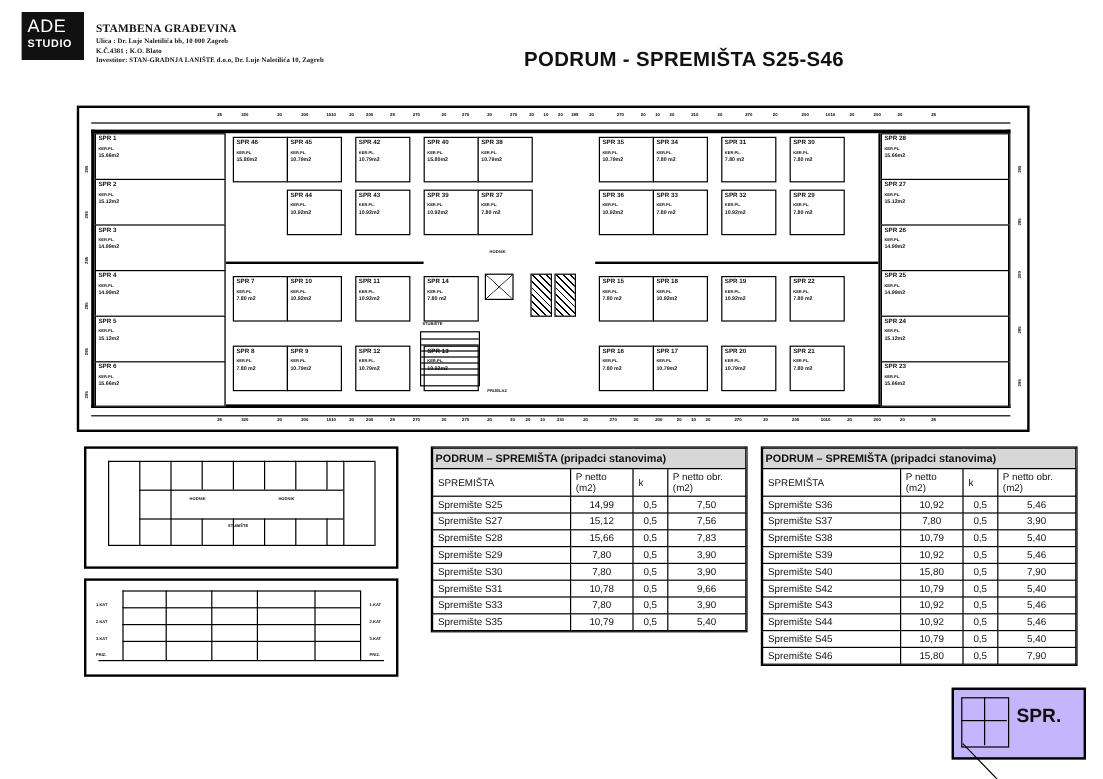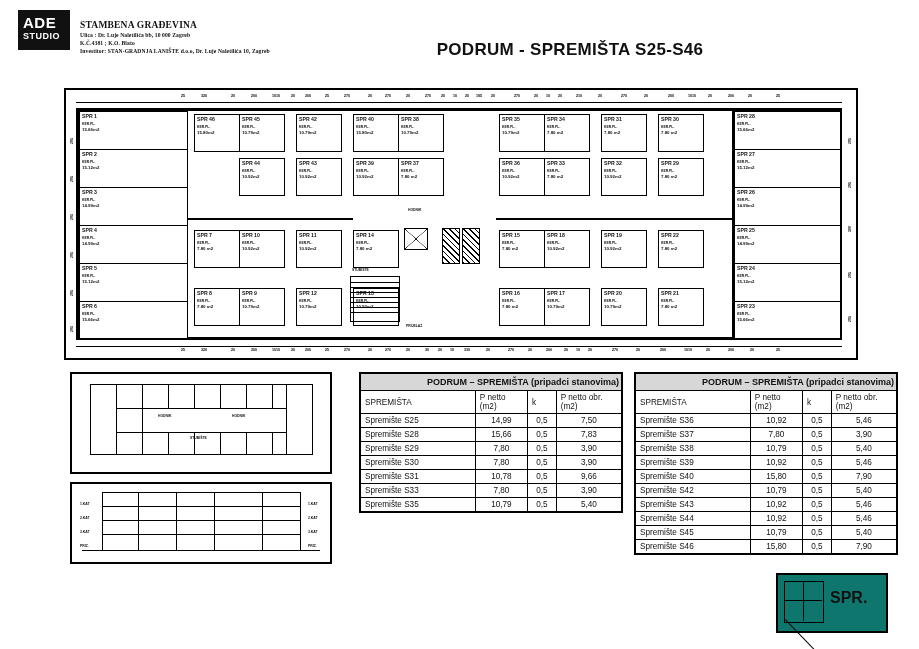--- a/index.html
+++ b/index.html
@@ -10,21 +10,21 @@
     color:#111;
     position:relative;
     overflow:hidden;
   }
   
   #header{position:absolute;left:0;top:0;width:919px;height:80px;}
   #logo{
     position:absolute;left:18px;top:10px;width:52px;height:40px;
     background:#111;color:#fff;
   }
-  #logo .l1{position:absolute;left:5px;top:4px;font-size:15px;font-weight:bold;letter-spacing:.5px;}
+  #logo .l1{position:absolute;left:5px;top:4px;font-size:15px;font-weight:normal;letter-spacing:.5px;}
   #logo .l2{position:absolute;left:5px;top:21px;font-size:9px;font-weight:bold;letter-spacing:.5px;}
   #firm{position:absolute;left:80px;top:20px;font-family:Liberation Serif, serif;}
   #firm .name{font-size:9.5px;font-weight:bold;letter-spacing:.2px;}
   #firm .line{font-size:5.6px;font-weight:bold;margin-top:2px;letter-spacing:.1px;}
   #sheet-title{
     position:absolute;left:330px;top:40px;width:480px;
     text-align:center;font-size:17px;font-weight:bold;letter-spacing:.3px;
   }
   
   #plan{
@@ -57,25 +57,25 @@
   .corr-label{position:absolute;font-size:3.4px;font-weight:bold;}
   
   .minibox{position:absolute;border:2.5px solid #000;background:#fff;}
   .mline{position:absolute;background:#000;}
   .mtxt{position:absolute;font-size:3.4px;font-weight:bold;}
   
   .tbl{position:absolute;border:1.5px solid #000;background:#fff;}
   table{border-collapse:collapse;width:100%;}
   .tbl td,.tbl th{border:1px solid #000;font-size:8.2px;padding:2px 4px;
       font-family:"Liberation Sans", sans-serif;}
-  .tbl .title td{background:#d7d7d7;font-weight:bold;text-align:right;font-size:9px;padding:3px 2px;}
+  .tbl .title td{background:#d7d7d7;font-weight:bold;text-align:left;font-size:9px;padding:3px 2px;}
   .tbl tbody td.name{text-align:left;}
   .tbl tbody td.num{text-align:center;}
   
-  #legend{position:absolute;left:776px;top:573px;width:108px;height:56px;border:2.5px solid #000;background:#0f766e;}
+  #legend{position:absolute;left:793px;top:573px;width:108px;height:56px;border:2.5px solid #000;background:#c4b5fd;}
   #legend .cell{position:absolute;border:1px solid #000;}
   #legend .diag{position:absolute;width:1px;background:#000;transform-origin:top left;}
   #legend .lab{position:absolute;left:52px;top:14px;font-size:16px;font-weight:bold;}
 </style>
 </head>
 <body>
 
 <div id="header">
   <div id="logo">
     <div class="l1">ADE</div>
@@ -495,20 +495,26 @@
         <td style="width:11%;">k</td>
         <td style="width:25%;">P netto obr. (m2)</td>
       </tr>
       <tr>
         <td class="name">Spremište S25</td>
         <td class="num">14,99</td>
         <td class="num">0,5</td>
         <td class="num">7,50</td>
       </tr>
       <tr>
+        <td class="name">Spremište S27</td>
+        <td class="num">15,12</td>
+        <td class="num">0,5</td>
+        <td class="num">7,56</td>
+      </tr>
+      <tr>
         <td class="name">Spremište S28</td>
         <td class="num">15,66</td>
         <td class="num">0,5</td>
         <td class="num">7,83</td>
       </tr>
       <tr>
         <td class="name">Spremište S29</td>
         <td class="num">7,80</td>
         <td class="num">0,5</td>
         <td class="num">3,90</td>

